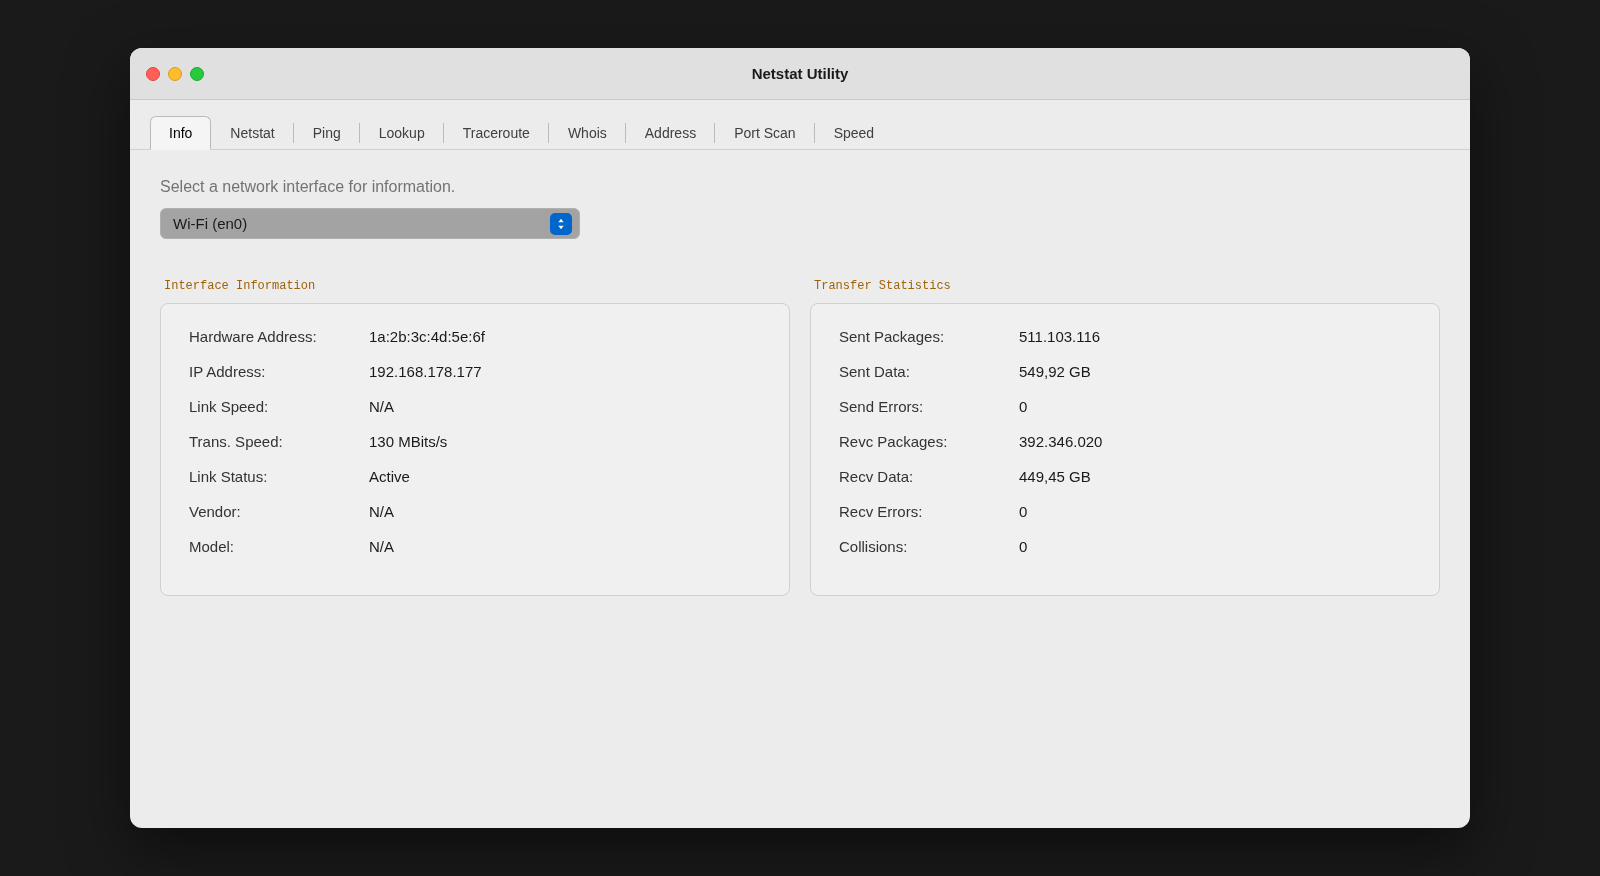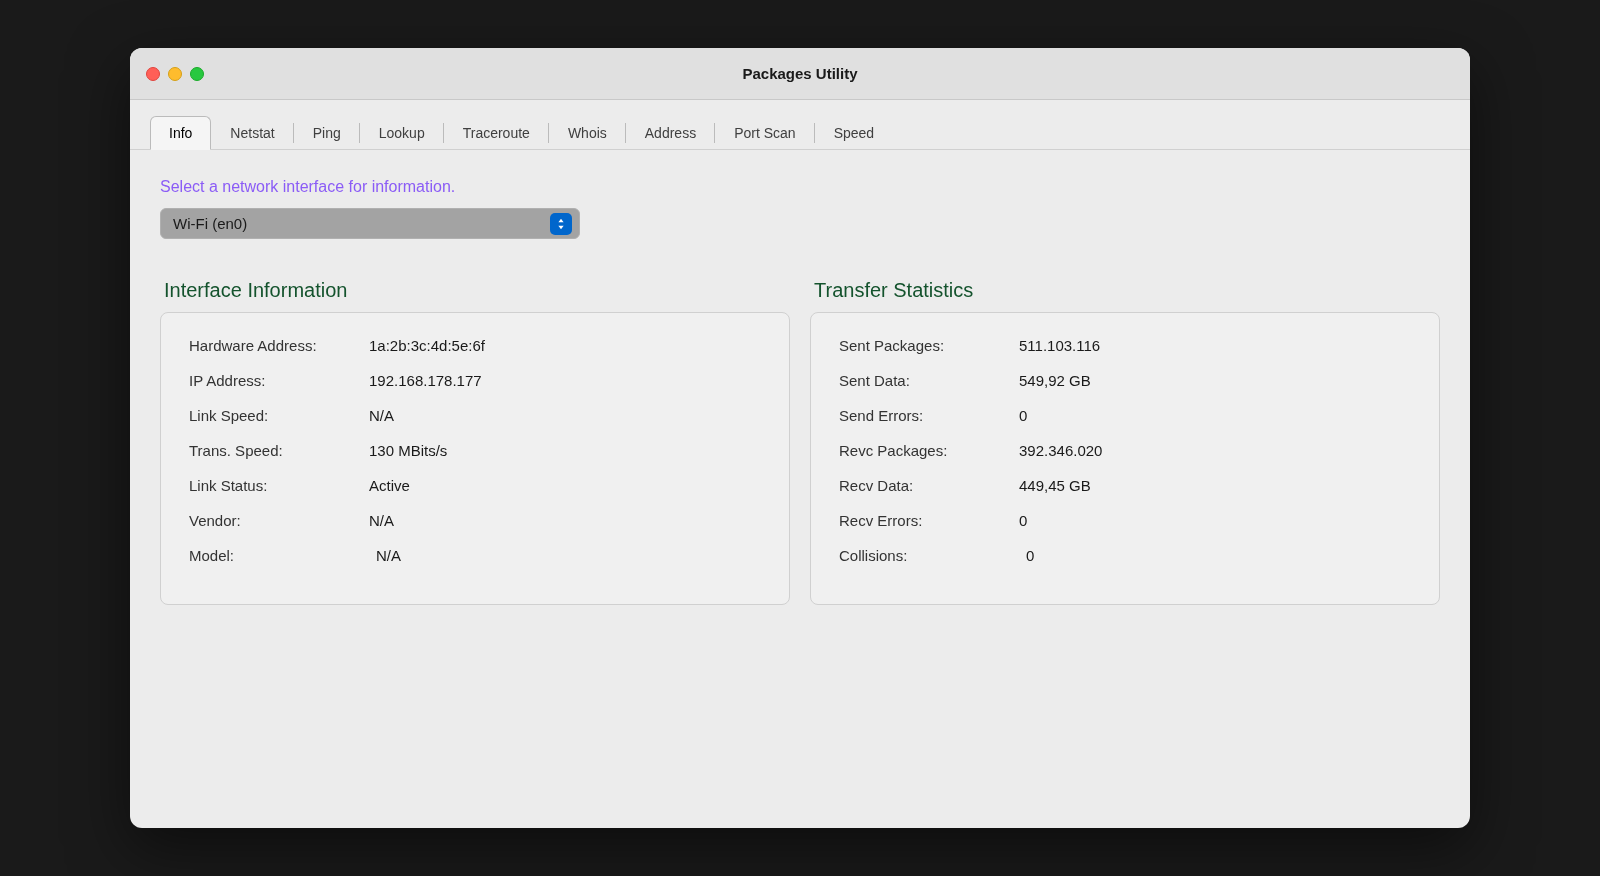--- a/index.html
+++ b/index.html
@@ -103,21 +103,21 @@
       z-index: 1;
     }
 
     .content {
       padding: 28px 30px;
       background: #ececec;
     }
 
     .select-label {
       font-size: 16px;
-      color: #8b5cf6;
+      color: #737373;
       margin-bottom: 12px;
     }
 
     .select-wrapper {
       position: relative;
       display: inline-block;
       width: 420px;
     }
 
     .interface-select {
@@ -156,43 +156,43 @@
     }
 
     .info-grid {
       display: grid;
       grid-template-columns: 1fr 1fr;
       gap: 20px;
       margin-top: 40px;
     }
 
     .info-section-label {
-      font-size: 20px;
-      color: #14532d;
+      font-size: 12px;
+      color: #a16207;
       margin-bottom: 10px;
       padding-left: 4px;
+      font-family: Liberation Mono, monospace;
     }
 
     .info-panel {
       background: #f0f0f0;
       border: 1px solid #d0d0d0;
       border-radius: 8px;
       padding: 24px 28px;
     }
 
     .info-row {
       display: flex;
       align-items: baseline;
       margin-bottom: 18px;
       font-size: 15px;
     }
 
     .info-row:last-child {
       margin-bottom: 16px;
-      gap: 7px;
     }
 
     .info-key {
       text-align: left;
       color: #333;
       font-weight: 400;
       min-width: 180px;
       flex-shrink: 0;
       padding-right: 8px;
     }
@@ -206,21 +206,21 @@
 <body>
 
 <div class="window">
 
   <div class="titlebar">
     <div class="traffic-lights">
       <div class="traffic-light close" title="Close"></div>
       <div class="traffic-light minimize" title="Minimize"></div>
       <div class="traffic-light maximize" title="Maximize"></div>
     </div>
-    <span class="window-title">Packages Utility</span>
+    <span class="window-title">Netstat Utility</span>
   </div>
 
   <div class="tab-bar">
     <div class="tab active">Info</div>
     <div class="tab">Netstat</div>
     <div class="tab">Ping</div>
     <div class="tab">Lookup</div>
     <div class="tab">Traceroute</div>
     <div class="tab">Whois</div>
     <div class="tab">Address</div>

